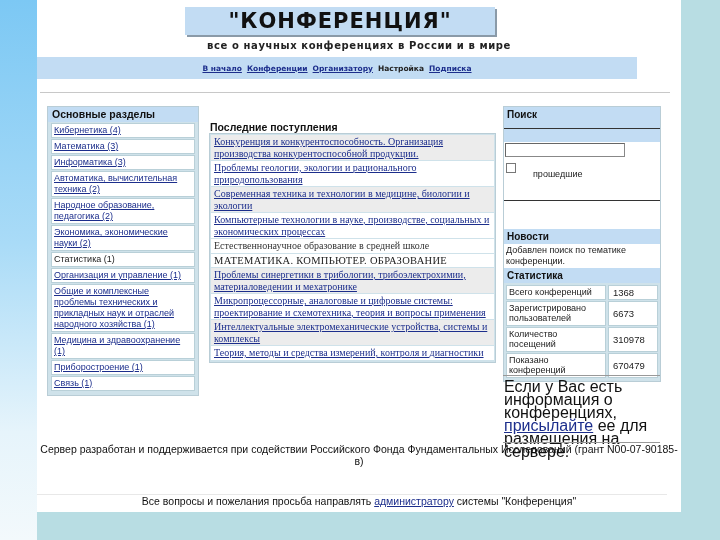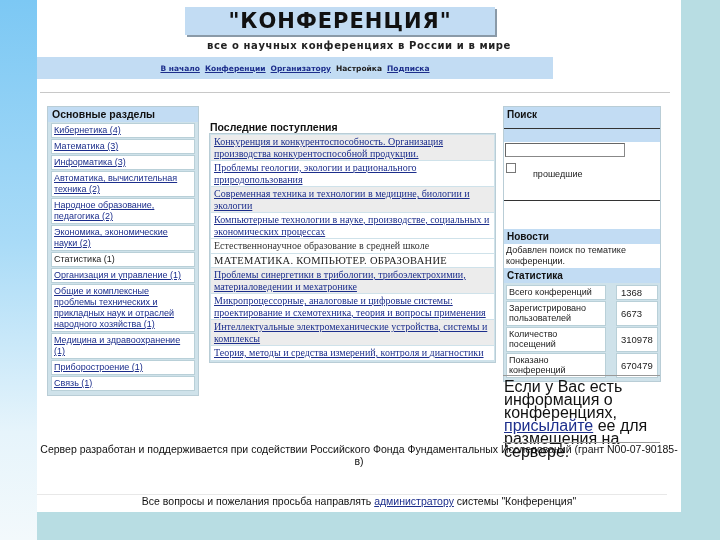--- a/index.html
+++ b/index.html
@@ -23,21 +23,21 @@
     display:flex; align-items:center; justify-content:center;
     font-family:"DejaVu Sans", sans-serif; font-weight:bold; font-size:21px;
     color:#111; letter-spacing:1px;
   }
   .subtitle {
     position:absolute; left:0; width:644px; top:40px; text-align:center;
     font-family:"DejaVu Sans", sans-serif; font-weight:bold; font-size:10px; color:#222;
     letter-spacing:0.6px;
   }
   .navbar {
-    position:absolute; left:0; top:57px; width:516px; height:22px;
+    position:absolute; left:0; top:57px; width:600px; height:22px;
     background:#c2dcf3;
     display:flex; align-items:center; justify-content:center; gap:5px;
     font-family:"DejaVu Sans", sans-serif; font-size:7.5px; font-weight:bold;
   }
   .navbar a { color:#1c2e8c; text-decoration:underline; }
   .navbar span.cur { color:#222; }
   .hr-top {
     position:absolute; left:3px; top:92px; width:630px; height:1px; background:#c8c8c8;
   }
   
@@ -96,21 +96,21 @@
   .search-after { background:#fff; height:28px; }
   .news-body { background:#fff; font-size:9px; line-height:11px; padding:1px 2px; color:#222; }
   .stats-table { padding:2px; }
   .stats-row { display:flex; margin-bottom:1px; }
   .stats-row .lbl {
     background:#fff; border:1px solid #b9d0d8; width:100px; font-size:9px; line-height:10.5px;
     padding:1px 2px; color:#222; box-sizing:border-box; margin-right:2px;
   }
   .stats-row .val {
     background:#fff; border:1px solid #b9d0d8; flex:1; font-size:9.5px; color:#222;
-    display:flex; align-items:center; padding-left:4px; box-sizing:border-box;margin-left:8px;
+    display:flex; align-items:center; padding-left:4px; box-sizing:border-box;
   }
   .hr-r1 { position:absolute; left:466px; top:375px; width:157px; height:1px; background:#999; }
   .info {
     position:absolute; left:467px; top:380px; width:160px;
     font-size:16px; line-height:13px; color:#111;
   }
   .info a { color:#1c2e8c; text-decoration:underline; }
   .hr-r2 { position:absolute; left:466px; top:442px; width:157px; height:1px; background:#999; }
   .footer1 {
     position:absolute; left:0; width:644px; top:443px; text-align:center;

